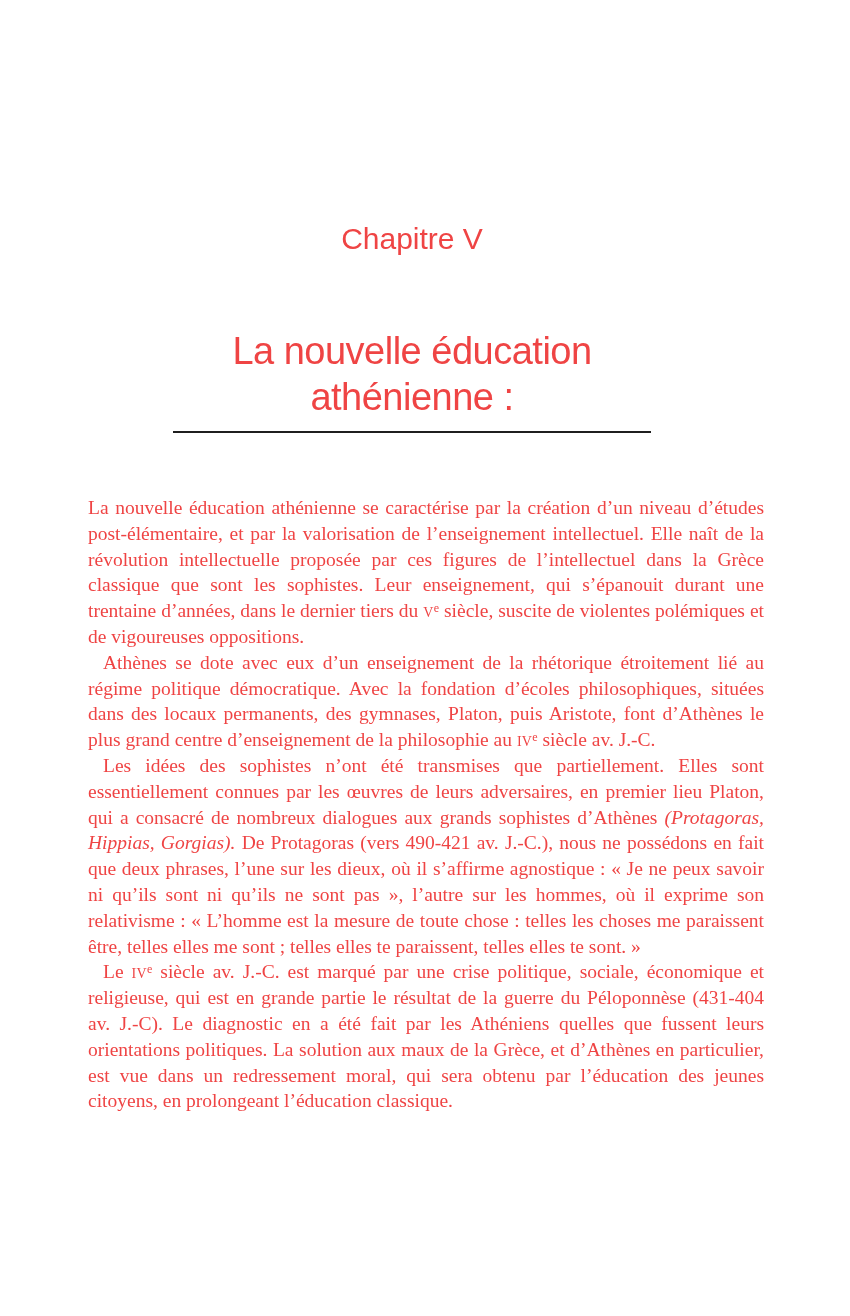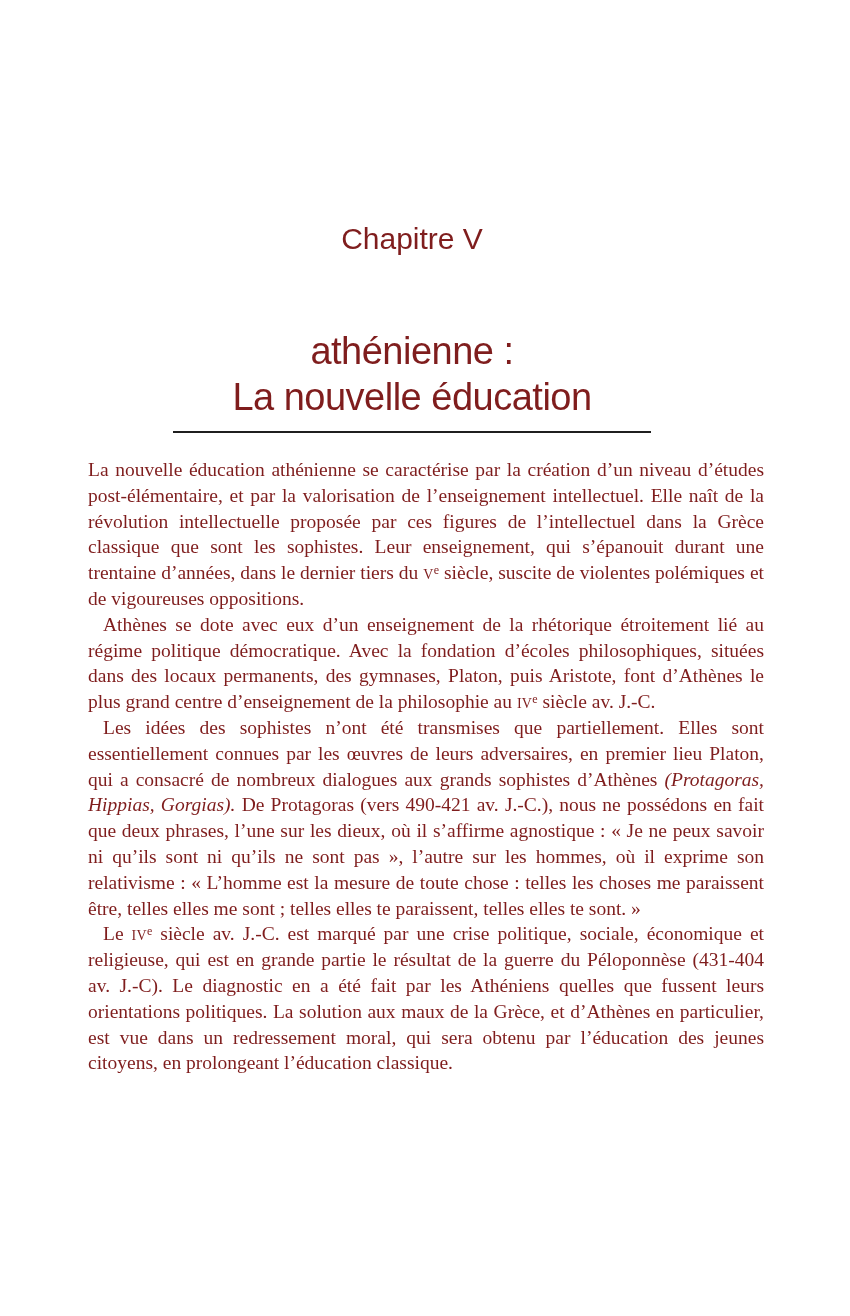--- a/index.html
+++ b/index.html
@@ -1,21 +1,21 @@
 <!DOCTYPE html>
 <html lang="fr"><head>
 <meta charset="utf-8">
 <style>
   html, body { margin: 0; padding: 0; background: #ffffff; }
   .page {
     position: relative;
     width: 850px;
     height: 1316px;
     background: #ffffff;
-    color: #7f1d1d;
+    color: #ef4444;
     font-family: "Liberation Serif", "DejaVu Serif", serif;
     overflow: hidden;
   }
   .column {
     position: absolute;
     left: 88px;
     top: 0;
     width: 676px;
   }
   .heading {
@@ -37,21 +37,21 @@
     letter-spacing: -0.5px;
   }
   .title-line { display: block; }
   .rule {
     width: 478px;
     height: 2px;
     background: #1f1f1f;
     margin: 11px auto 0 auto;
   }
   .body {
-    margin-top: 24px;
+    margin-top: 62px;
     font-size: 19.5px;
     line-height: 25.8px;
     text-align: justify;
   }
   .body p { margin: 0; }
   .body p.indent { text-indent: 15px; }
   .sc { font-variant: small-caps; letter-spacing: 0.3px; }
   sup.sup {
     font-size: 0.62em;
     line-height: 0;
@@ -64,22 +64,22 @@
 </head>
 <body>
 
 <div class="page">
   <div class="column">
 
     <div class="heading">
       <div class="chapter">Chapitre V</div>
 
       <h1 class="title">
+        <span class="title-line">La nouvelle éducation</span>
         <span class="title-line">athénienne :</span>
-        <span class="title-line">La nouvelle éducation</span>
       </h1>
 
       <div class="rule"></div>
     </div>
 
     <div class="body">
         <p><span>La nouvelle éducation athénienne se caractérise par la création d’un niveau d’études post-élémentaire, et par la valorisation de l’enseignement intellectuel. Elle naît de la révolution intellectuelle proposée par ces figures de l’intellectuel dans la Grèce classique que sont les sophistes. Leur enseignement, qui s’épanouit durant une trentaine d’années, dans le dernier tiers du </span><span class="sc">v</span><sup class="sup">e</sup><span> siècle, suscite de violentes polémiques et de vigoureuses oppositions.</span></p>
         <p class="indent"><span>Athènes se dote avec eux d’un enseignement de la rhétorique étroitement lié au régime politique démocratique. Avec la fondation d’écoles philosophiques, situées dans des locaux permanents, des gymnases, Platon, puis Aristote, font d’Athènes le plus grand centre d’enseignement de la philosophie au </span><span class="sc">iv</span><sup class="sup">e</sup><span> siècle av. J.-C.</span></p>
         <p class="indent"><span>Les idées des sophistes n’ont été transmises que partiellement. Elles sont essentiellement connues par les œuvres de leurs adversaires, en premier lieu Platon, qui a consacré de nombreux dialogues aux grands sophistes d’Athènes </span><em>(Protagoras, Hippias, Gorgias).</em><span> De Protagoras (vers 490-421 av. J.-C.), nous ne possédons en fait que deux phrases, l’une sur les dieux, où il s’affirme agnostique : « Je ne peux savoir ni qu’ils sont ni qu’ils ne sont pas », l’autre sur les hommes, où il exprime son relativisme : « L’homme est la mesure de toute chose : telles les choses me paraissent être, telles elles me sont ; telles elles te paraissent, telles elles te sont. »</span></p>
         <p class="indent"><span>Le </span><span class="sc">iv</span><sup class="sup">e</sup><span> siècle av. J.-C. est marqué par une crise politique, sociale, économique et religieuse, qui est en grande partie le résultat de la guerre du Péloponnèse (431-404 av. J.-C). Le diagnostic en a été fait par les Athéniens quelles que fussent leurs orientations politiques. La solution aux maux de la Grèce, et d’Athènes en particulier, est vue dans un redressement moral, qui sera obtenu par l’éducation des jeunes citoyens, en prolongeant l’éducation classique.</span></p>

